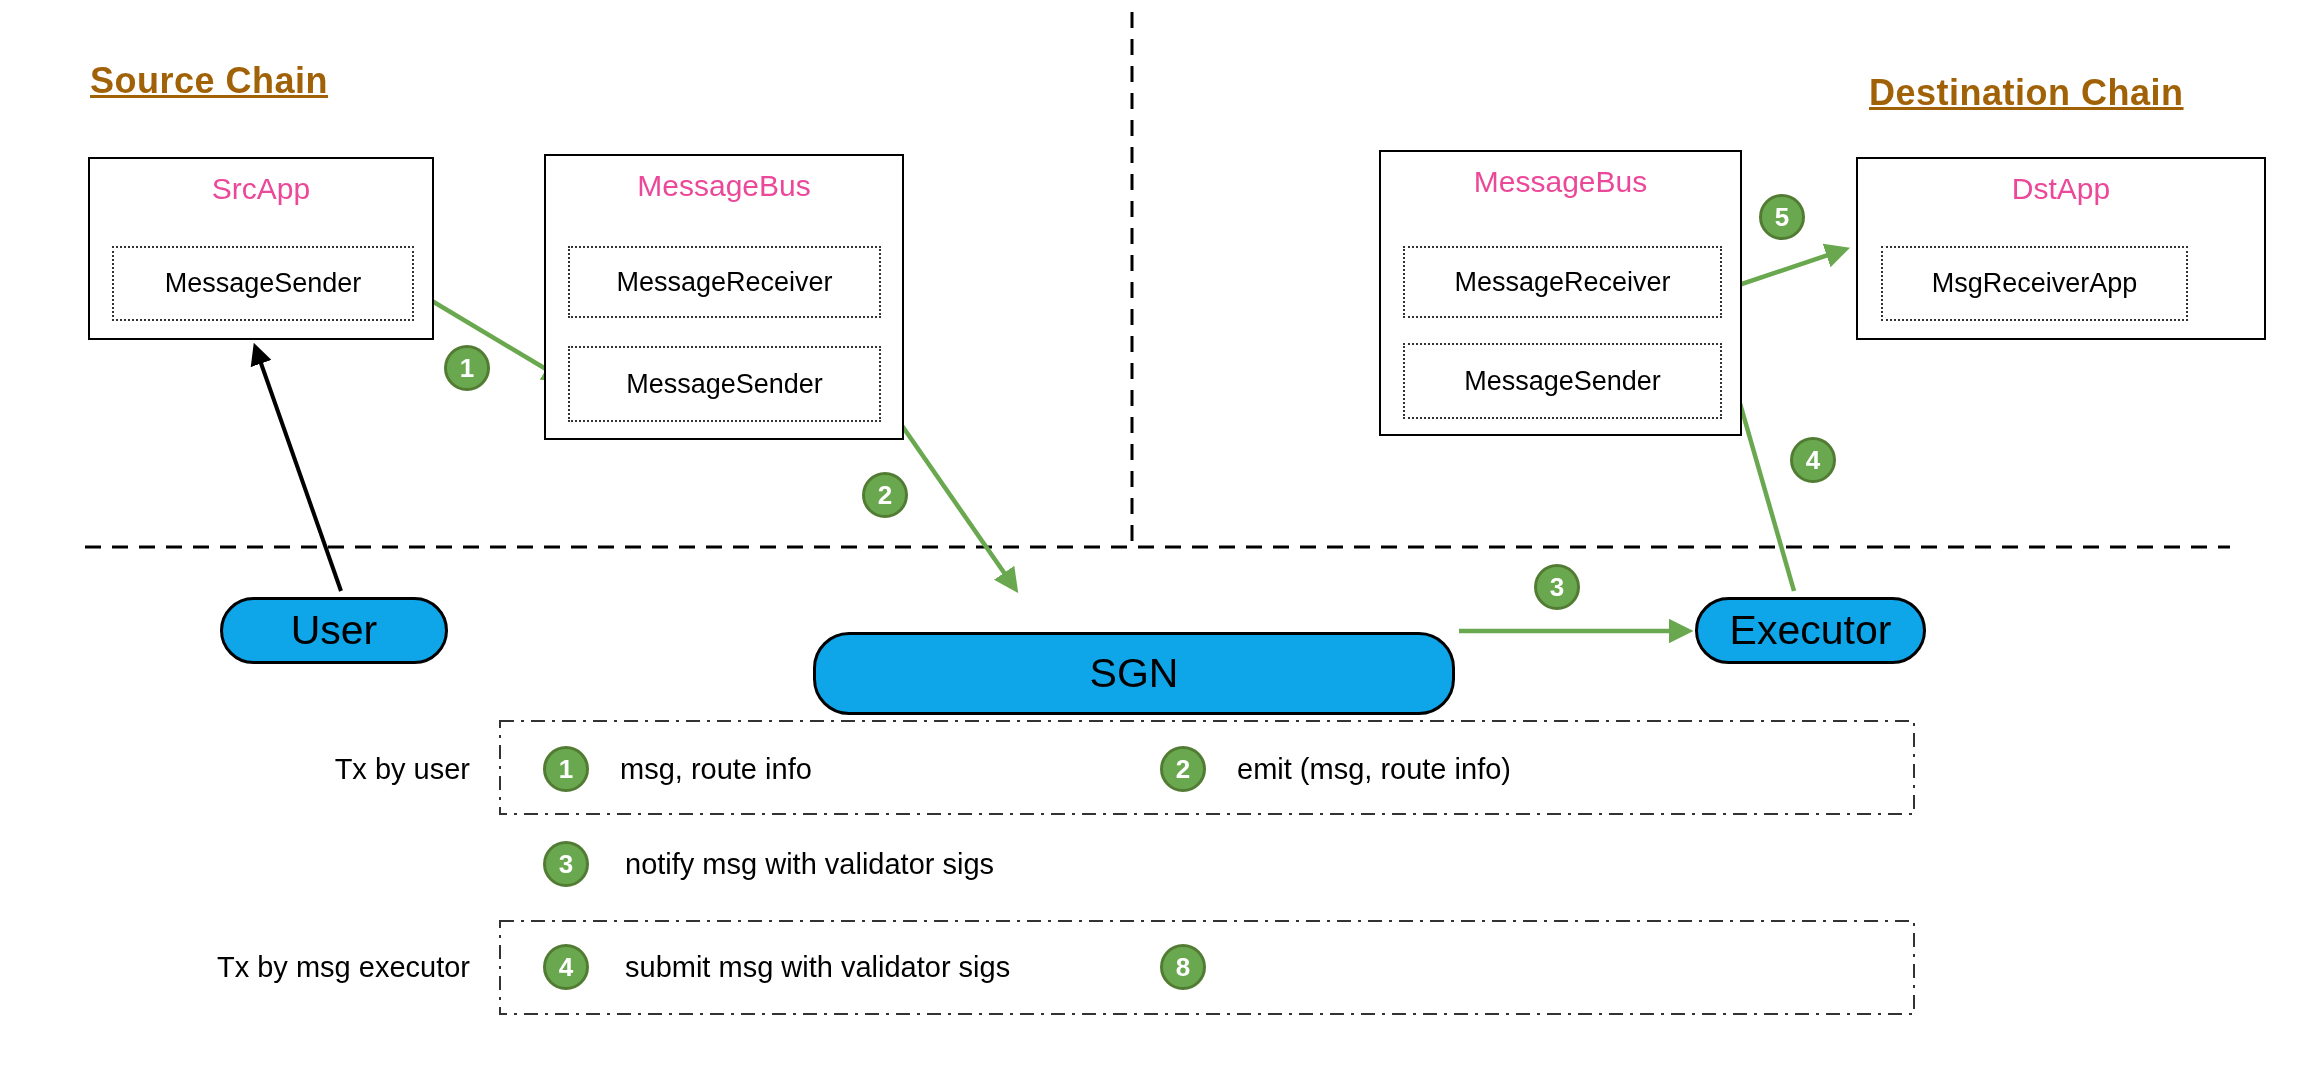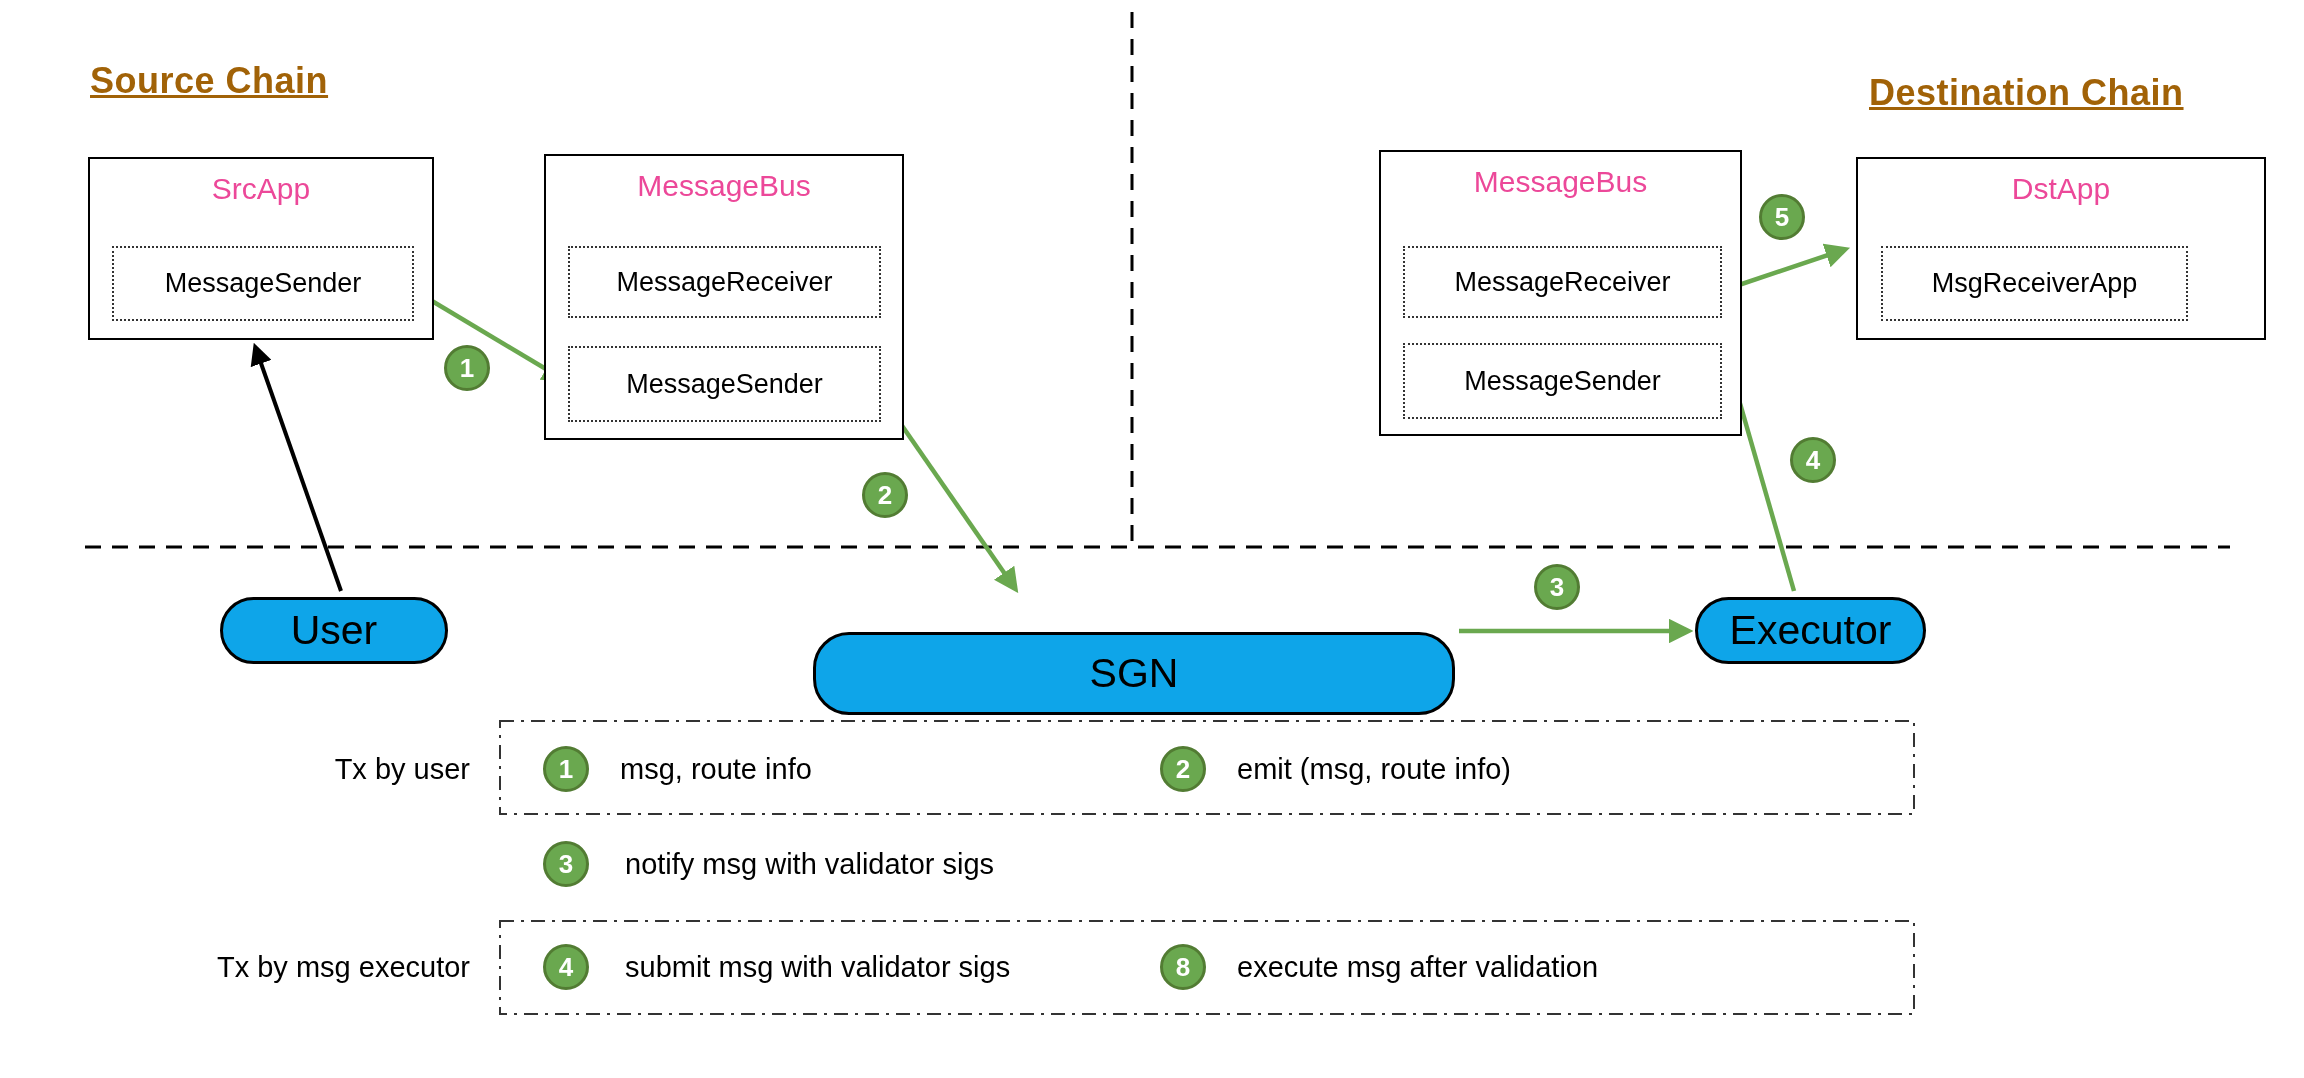--- a/index.html
+++ b/index.html
@@ -163,15 +163,14 @@
   <div class="step" style="left:1160px; top:746px;">2</div>
   <div class="legend-text" style="left:1237px; top:746px;">emit (msg, route info)</div>
 
   <div class="step" style="left:543px; top:841px;">3</div>
   <div class="legend-text" style="left:625px; top:841px;">notify msg with validator sigs</div>
 
   <div class="step" style="left:543px; top:944px;">4</div>
   <div class="legend-text" style="left:625px; top:944px;">submit msg with validator sigs</div>
 
   <div class="step" style="left:1160px; top:944px;">8</div>
-  <div class="legend-text" style="left:1237px; top:944px;">execute msg after validation</div>
 
 </div>
 
 </body></html>

